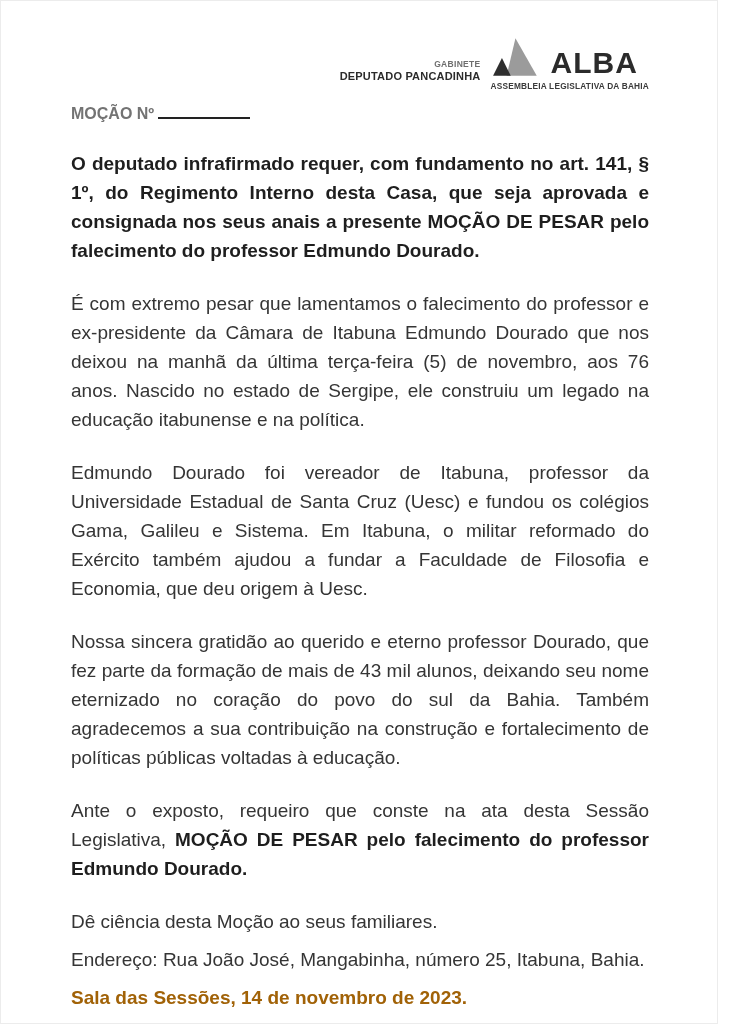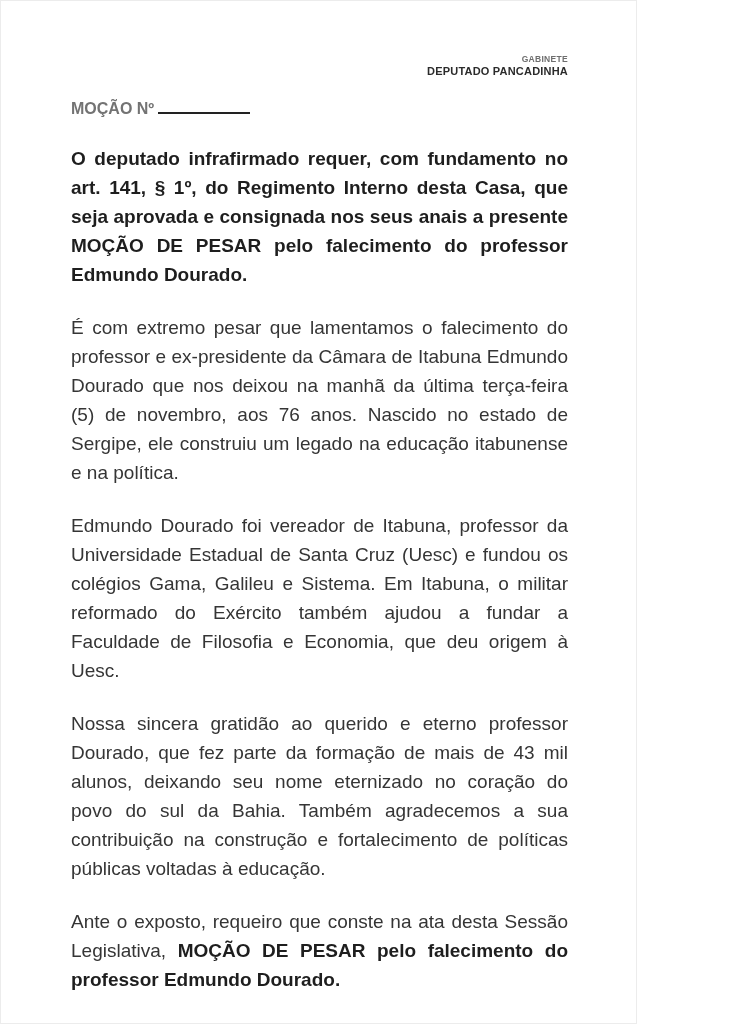--- a/index.html
+++ b/index.html
@@ -6,21 +6,21 @@
   html, body { background: #fff; }
   body {
     width: 734px;
     height: 1024px;
     font-family: "Liberation Sans", "DejaVu Sans", sans-serif;
     color: #2e2e2e;
     position: relative;
     overflow: hidden;
   }
   .page {
-    width: 637px;
+    width: 718px;
     height: 1024px;
     background: #ffffff;
     border: 1px solid #ececec;
     padding: 35px 68px 0 70px;
   }
 
   
   .header-row {
     display: flex;
     justify-content: flex-end;
@@ -121,33 +121,45 @@
 </head>
 <body>
 
 <div class="page">
 
   <div class="header-row">
     <div class="office-block">
       <div class="office-label">GABINETE</div>
       <div class="office-name">DEPUTADO PANCADINHA</div>
     </div>
+    <div class="logo-block">
+      <div class="logo-top">
+        <svg class="logo-mark" viewBox="0 0 100 80" xmlns="http://www.w3.org/2000/svg">
+          <polygon points="47,4 88,76 30,76" fill="#9b9b9b"></polygon>
+          <polygon points="21,42 38,76 4,76" fill="#2e2e2e"></polygon>
+        </svg>
+        <div class="logo-name">ALBA</div>
+      </div>
+      <div class="logo-subtitle">ASSEMBLEIA LEGISLATIVA DA BAHIA</div>
+    </div>
   </div>
 
   <div class="doc-title">
     <span>MOÇÃO Nº</span><span class="number-blank"></span>
   </div>
 
   <div class="doc-body">
     <p class="bold-p">O deputado infrafirmado requer, com fundamento no art. 141, § 1º, do Regimento Interno desta Casa, que seja aprovada e consignada nos seus anais a presente MOÇÃO DE PESAR pelo falecimento do professor Edmundo Dourado.</p>
     <p>É com extremo pesar que lamentamos o falecimento do professor e ex-presidente da Câmara de Itabuna Edmundo Dourado que nos deixou na manhã da última terça-feira (5) de novembro, aos 76 anos. Nascido no estado de Sergipe, ele construiu um legado na educação itabunense e na política.</p>
     <p>Edmundo Dourado foi vereador de Itabuna, professor da Universidade Estadual de Santa Cruz (Uesc) e fundou os colégios Gama, Galileu e Sistema. Em Itabuna, o militar reformado do Exército também ajudou a fundar a Faculdade de Filosofia e Economia, que deu origem à Uesc.</p>
     <p>Nossa sincera gratidão ao querido e eterno professor Dourado, que fez parte da formação de mais de 43 mil alunos, deixando seu nome eternizado no coração do povo do sul da Bahia. Também agradecemos a sua contribuição na construção e fortalecimento de políticas públicas voltadas à educação.</p>
     <p class="gap-lg"><span>Ante o exposto, requeiro que conste na ata desta Sessão Legislativa,  </span><span class="bold-inline">MOÇÃO DE PESAR pelo falecimento do professor Edmundo Dourado.</span></p>
 
+    <p class="single-line gap-lg" style="margin-top:20px;">Dê ciência desta Moção ao seus familiares.</p>
+    <p class="single-line">Endereço: Rua João José, Mangabinha, número 25, Itabuna, Bahia.</p>
     <p class="place-date">Sala das Sessões, 14 de novembro de 2023.</p>
   </div>
 
   <div class="signature">
     <div class="sig-name">LEGISLATIVA</div>
     <div class="sig-role">Deputado Estadual</div>
   </div>
 
 </div>
 

